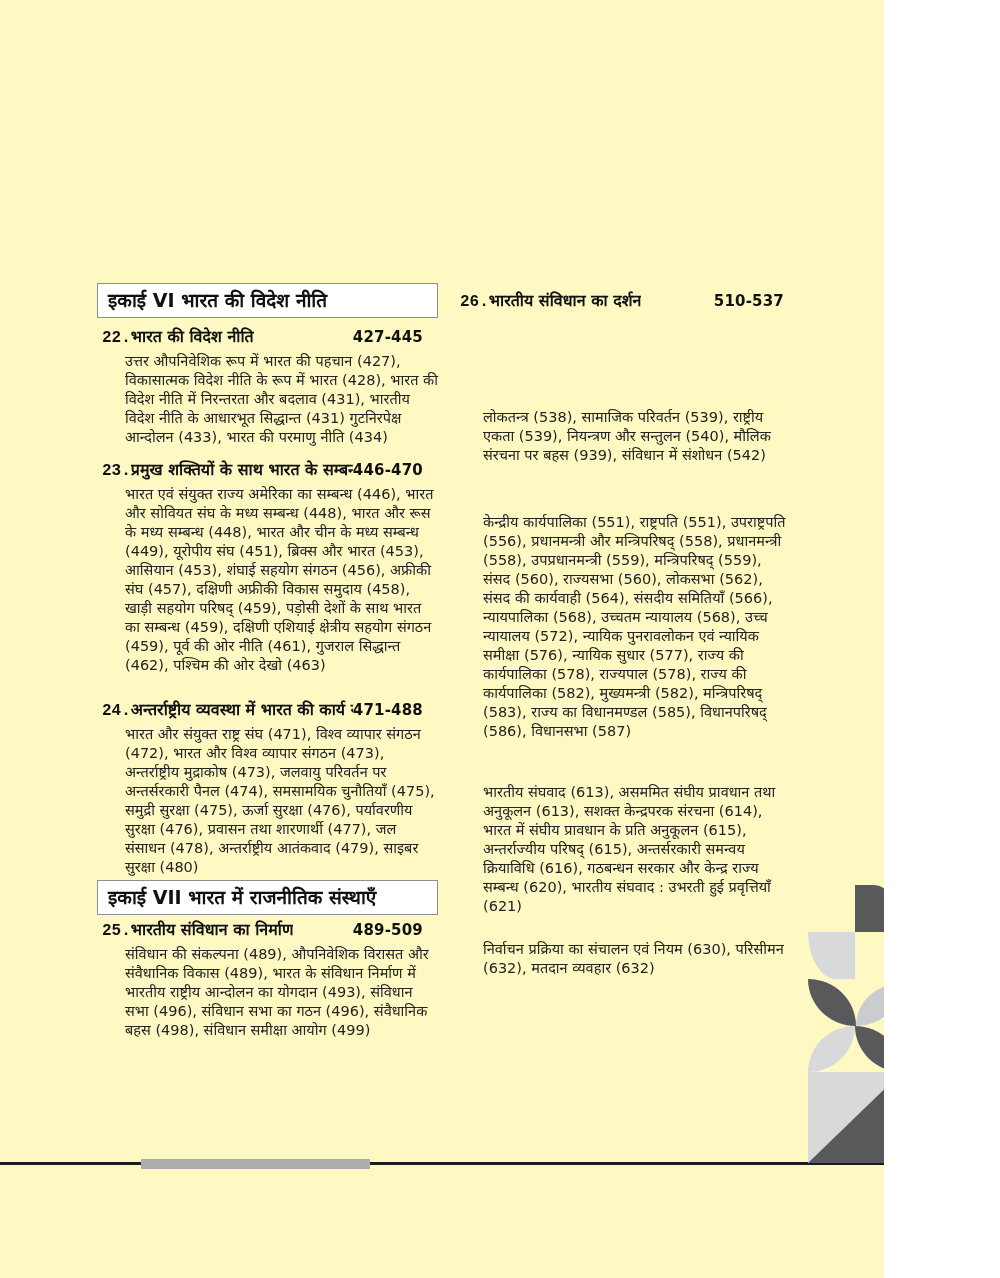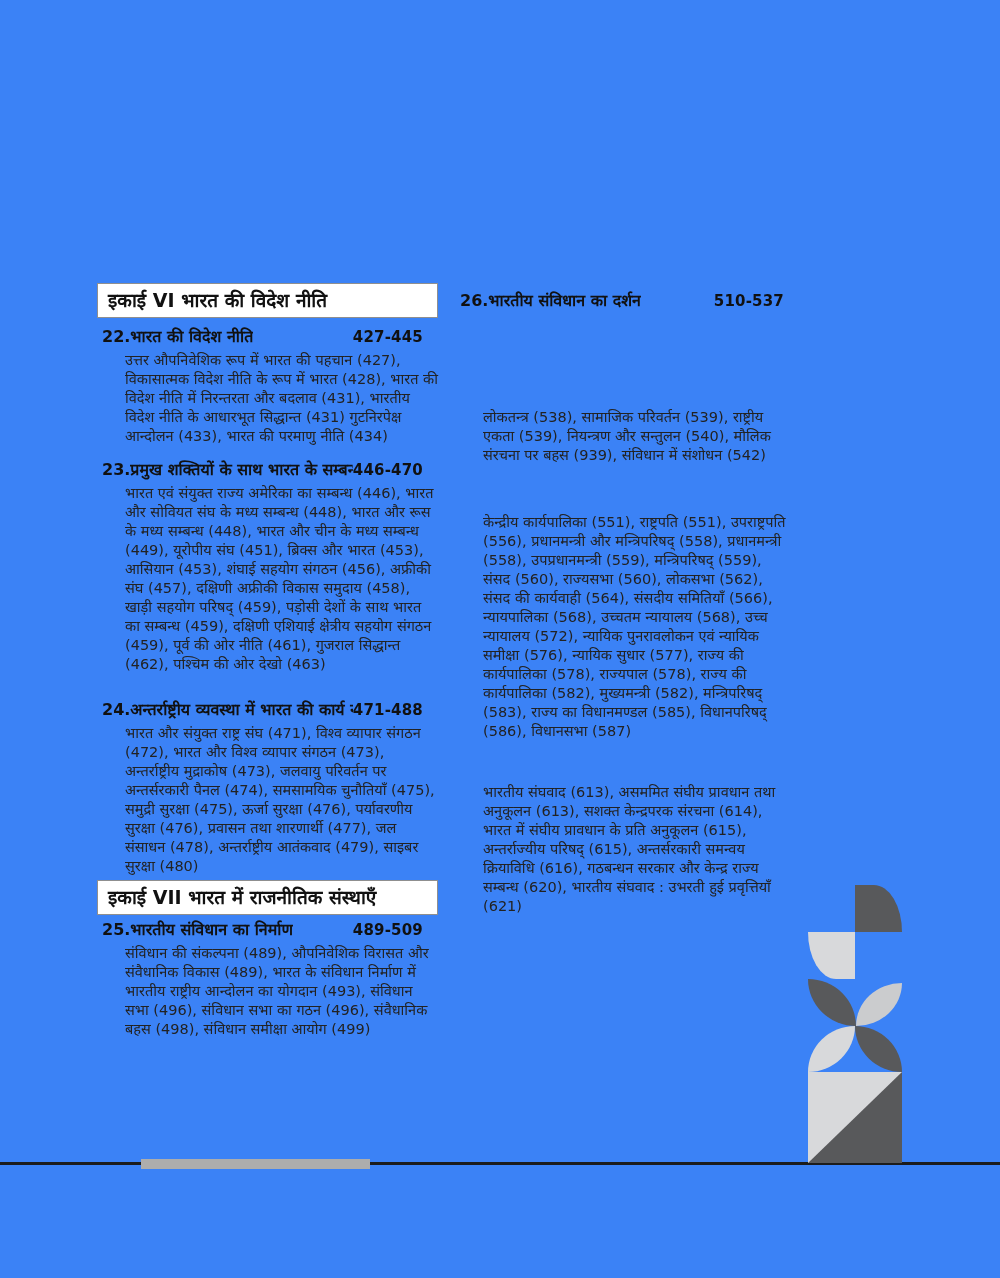--- a/index.html
+++ b/index.html
@@ -1,19 +1,19 @@
 <!DOCTYPE html>
 <html lang="hi" style="--deco-dark: #58595b; --deco-light: #d8d9db; --deco-mid: #cbccce; --rule-color: #1c1c1c; --bar-color: #adadad;"><head>
 <meta charset="utf-8">
 <style>
   html,body{margin:0;padding:0;background:#ffffff;}
   .page{
     position:relative;
-    width:1000px;height:1278px;
-    background:#3b82f6;
+    width:884px;height:1278px;
+    background:#fef9c3;
     font-family:"DejaVu Sans","Liberation Sans",sans-serif;
     color:#1f1f1f;
     overflow:hidden;
   }
   .col{position:absolute;top:0;}
   .col-left{left:97px;width:341px;}
   .col-right{left:455px;width:334px;}
 
   .unit-box{
     position:absolute;left:0;width:100%;
@@ -26,21 +26,21 @@
     white-space:nowrap;overflow:hidden;
   }
   .pos-unit6{top:283px;}
   .pos-unit7{top:880px;}
 
   .chapter{position:absolute;left:0;width:100%;}
   .pos-ch22{top:325px;} .pos-ch23{top:458px;} .pos-ch24{top:698px;} .pos-ch25{top:918px;}
   .pos-ch26{top:289px;} .pos-ch27{top:406px;} .pos-ch28{top:511px;} .pos-ch29{top:781px;} .pos-ch30{top:938px;}
 
   .ch-head{display:flex;align-items:baseline;font-weight:bold;color:#111;font-size:16px;line-height:23px;}
-  .ch-num{flex:0 0 28px;padding-left:5px;box-sizing:border-box;}
+  .ch-num{flex:0 0 28px;padding-left:5px;box-sizing:border-box;font-family:Liberation Mono, monospace;}
   .ch-title{white-space:nowrap;overflow:hidden;}
   .ch-pages{margin-left:auto;white-space:nowrap;font-size:15px;letter-spacing:.2px;}
   .col-left .ch-pages{padding-right:15px;}
   .col-right .ch-pages{padding-right:5px;}
 
   .ch-body{
     margin:2px 0 0 28px;
     font-size:14.5px;line-height:19px;
     color:#222;text-align:left;
   }
@@ -125,20 +125,21 @@
 
     <section class="chapter pos-ch28">
       <p class="ch-body">केन्द्रीय कार्यपालिका (551), राष्ट्रपति (551), उपराष्ट्रपति (556), प्रधानमन्त्री और मन्त्रिपरिषद् (558), प्रधानमन्त्री (558), उपप्रधानमन्त्री (559), मन्त्रिपरिषद् (559), संसद (560), राज्यसभा (560), लोकसभा (562), संसद की कार्यवाही (564), संसदीय समितियाँ (566), न्यायपालिका (568), उच्चतम न्यायालय (568), उच्च न्यायालय (572), न्यायिक पुनरावलोकन एवं न्यायिक समीक्षा (576), न्यायिक सुधार (577), राज्य की कार्यपालिका (578), राज्यपाल (578), राज्य की कार्यपालिका (582), मुख्यमन्त्री (582), मन्त्रिपरिषद् (583), राज्य का विधानमण्डल (585), विधानपरिषद् (586), विधानसभा (587)</p>
     </section>
 
     <section class="chapter pos-ch29">
       <p class="ch-body">भारतीय संघवाद (613), असममित संघीय प्रावधान तथा अनुकूलन (613), सशक्त केन्द्रपरक संरचना (614), भारत में संघीय प्रावधान के प्रति अनुकूलन (615), अन्तर्राज्यीय परिषद् (615), अन्तर्सरकारी समन्वय क्रियाविधि (616), गठबन्धन सरकार और केन्द्र राज्य सम्बन्ध (620), भारतीय संघवाद : उभरती हुई प्रवृत्तियाँ (621)</p>
     </section>
 
     <section class="chapter pos-ch30">
+      <p class="ch-body">निर्वाचन प्रक्रिया का संचालन एवं नियम (630), परिसीमन (632), मतदान व्यवहार (632)</p>
     </section>
   </div>
 
   <div class="rule-black"></div>
   <div class="rule-gray"></div>
 
   <div class="deco">
     <div class="q-dark"></div>
     <div class="q-light"></div>
     <div class="leaf-d1"></div>

